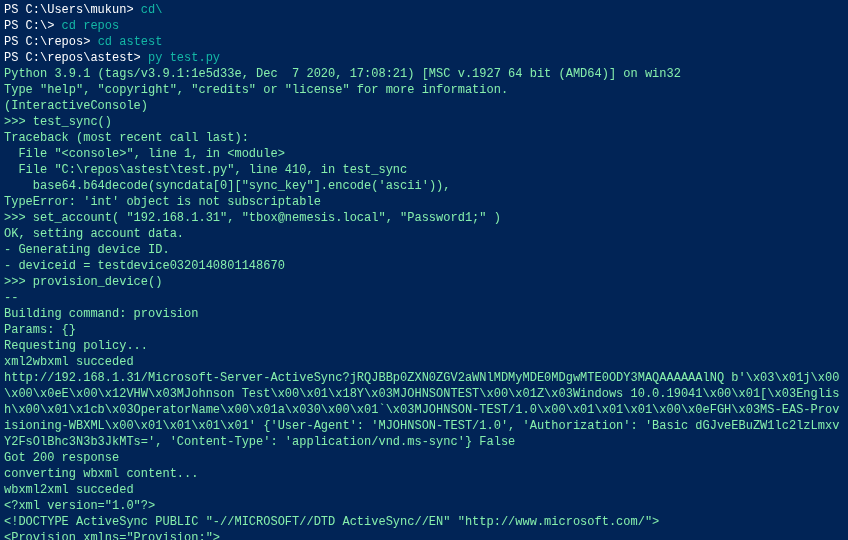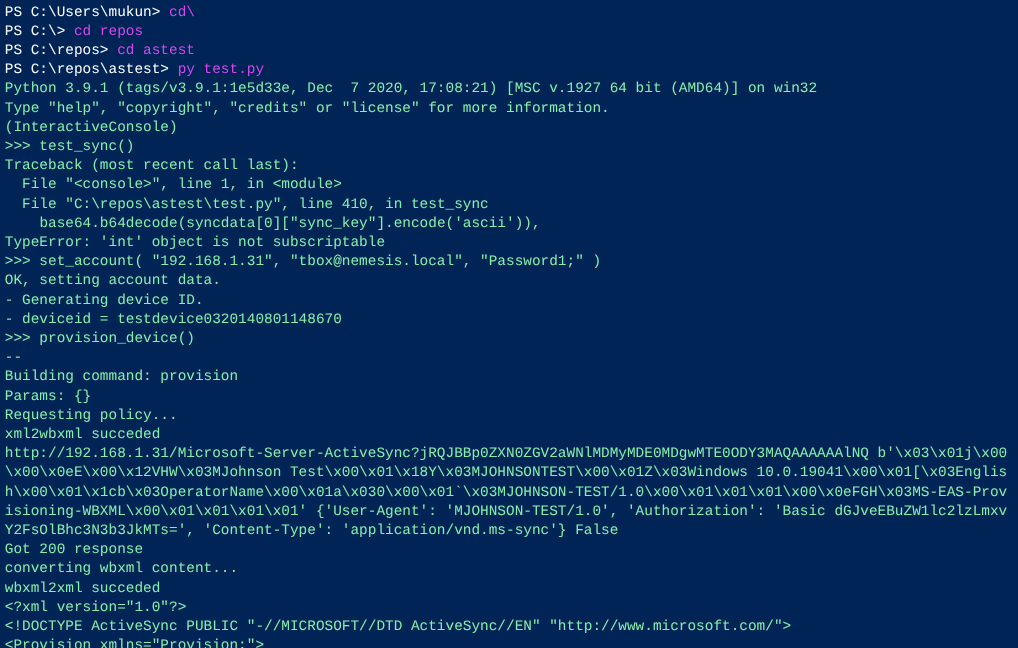--- a/index.html
+++ b/index.html
@@ -13,19 +13,19 @@
       height: 540px;
       overflow: hidden;
       padding: 2px 4px;
     }
     .terminal {
       white-space: pre-wrap;
       word-break: break-all;
     }
     .line { display: block; }
     .prompt { color: #ffffff; }
-    .cmd { color: #d946ef; }
+    .cmd { color: #14b8a6; }
     .output { color: #86efac; }
   </style>
 </head>
 <body>
 
 <div class="terminal" id="terminal"><span class="line"><span class="prompt">PS C:\Users\mukun&gt; </span><span class="cmd">cd\</span></span><span class="line"><span class="prompt">PS C:\&gt; </span><span class="cmd">cd repos</span></span><span class="line"><span class="prompt">PS C:\repos&gt; </span><span class="cmd">cd astest</span></span><span class="line"><span class="prompt">PS C:\repos\astest&gt; </span><span class="cmd">py test.py</span></span><span class="line output">Python 3.9.1 (tags/v3.9.1:1e5d33e, Dec  7 2020, 17:08:21) [MSC v.1927 64 bit (AMD64)] on win32</span><span class="line output">Type "help", "copyright", "credits" or "license" for more information.</span><span class="line output">(InteractiveConsole)</span><span class="line output">&gt;&gt;&gt; test_sync()</span><span class="line output">Traceback (most recent call last):</span><span class="line output">  File "&lt;console&gt;", line 1, in &lt;module&gt;</span><span class="line output">  File "C:\repos\astest\test.py", line 410, in test_sync</span><span class="line output">    base64.b64decode(syncdata[0]["sync_key"].encode('ascii')),</span><span class="line output">TypeError: 'int' object is not subscriptable</span><span class="line output">&gt;&gt;&gt; set_account( "192.168.1.31", "tbox@nemesis.local", "Password1;" )</span><span class="line output">OK, setting account data.</span><span class="line output">- Generating device ID.</span><span class="line output">- deviceid = testdevice0320140801148670</span><span class="line output">&gt;&gt;&gt; provision_device()</span><span class="line output">--</span><span class="line output">Building command: provision</span><span class="line output">Params: {}</span><span class="line output">Requesting policy...</span><span class="line output">xml2wbxml succeded</span><span class="line output">http://192.168.1.31/Microsoft-Server-ActiveSync?jRQJBBp0ZXN0ZGV2aWNlMDMyMDE0MDgwMTE0ODY3MAQAAAAAAlNQ b'\x03\x01j\x00\x00\x0eE\x00\x12VHW\x03MJohnson Test\x00\x01\x18Y\x03MJOHNSONTEST\x00\x01Z\x03Windows 10.0.19041\x00\x01[\x03English\x00\x01\x1cb\x03OperatorName\x00\x01a\x030\x00\x01`\x03MJOHNSON-TEST/1.0\x00\x01\x01\x01\x00\x0eFGH\x03MS-EAS-Provisioning-WBXML\x00\x01\x01\x01\x01' {'User-Agent': 'MJOHNSON-TEST/1.0', 'Authorization': 'Basic dGJveEBuZW1lc2lzLmxvY2FsOlBhc3N3b3JkMTs=', 'Content-Type': 'application/vnd.ms-sync'} False</span><span class="line output">Got 200 response</span><span class="line output">converting wbxml content...</span><span class="line output">wbxml2xml succeded</span><span class="line output">&lt;?xml version="1.0"?&gt;</span><span class="line output">&lt;!DOCTYPE ActiveSync PUBLIC "-//MICROSOFT//DTD ActiveSync//EN" "http://www.microsoft.com/"&gt;</span><span class="line output">&lt;Provision xmlns="Provision:"&gt;</span></div>
 
 </body></html>

